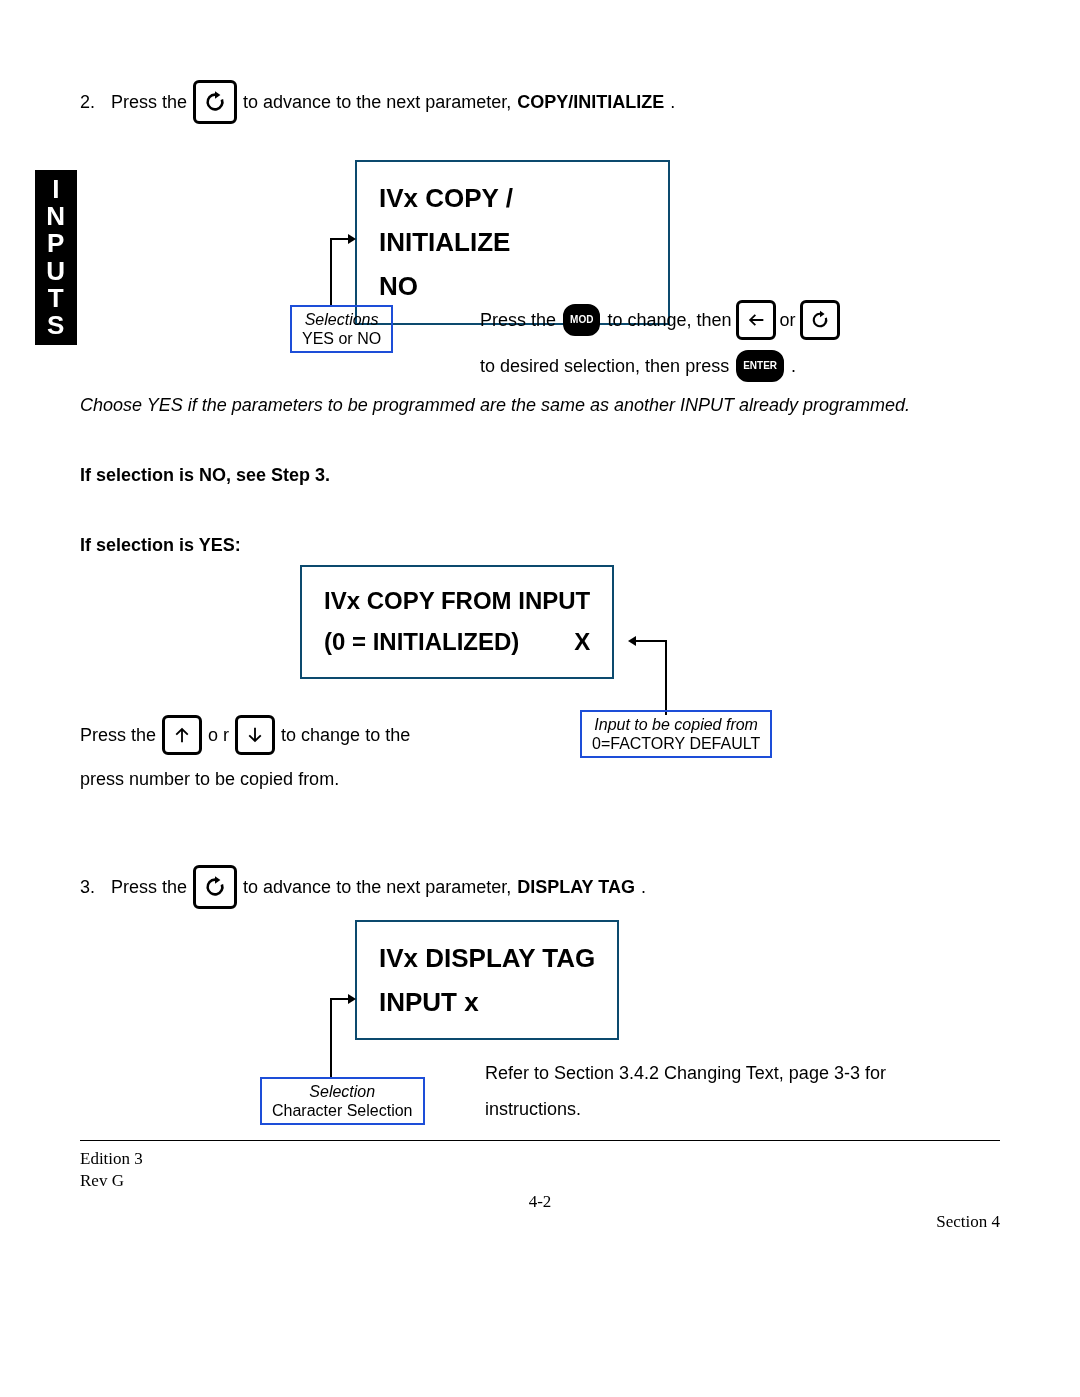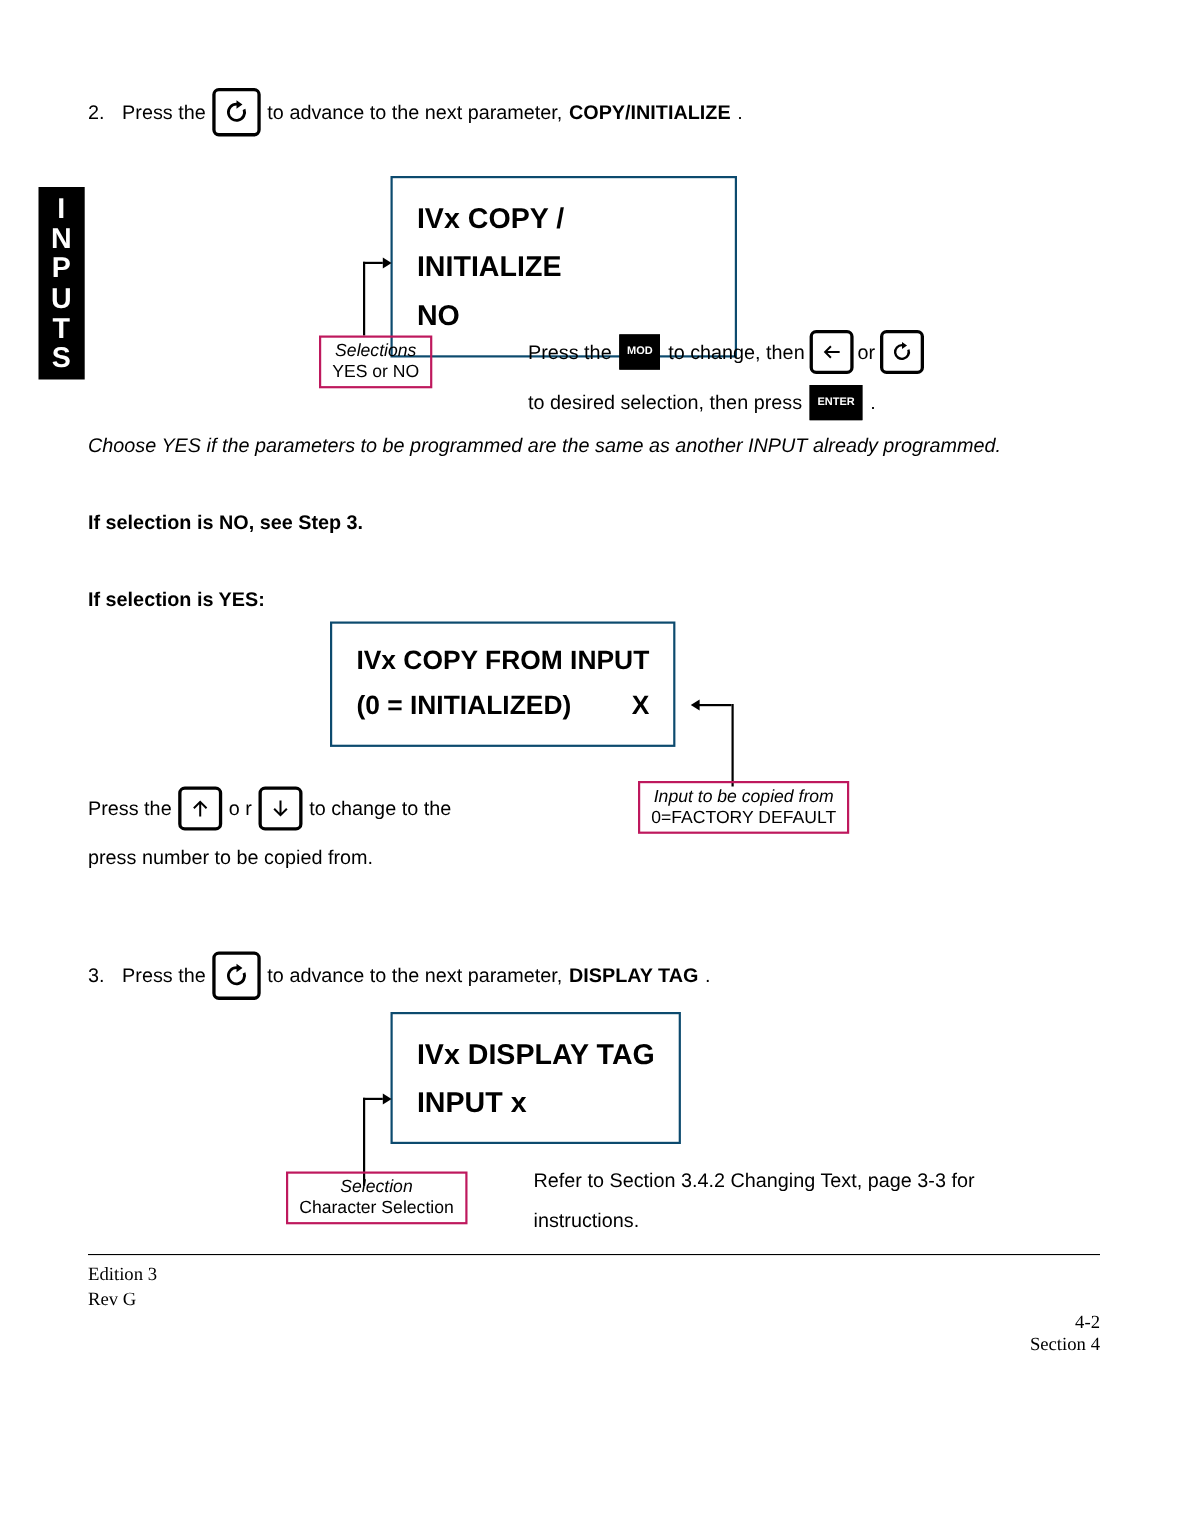--- a/index.html
+++ b/index.html
@@ -51,39 +51,39 @@
     background: #fff;
   }
   .cycle-icon.small, .left-icon.small, .up-icon.small, .down-icon.small {
     width: 34px; height: 34px;
   }
   .mod-btn, .enter-btn {
     display: inline-flex;
     align-items: center;
     justify-content: center;
     border: 2px solid #000;
-    border-radius: 0;
+    border-radius: 12px;
     background: #000;
     color: #fff;
     font-size: 10px;
     font-weight: bold;
     padding: 4px 5px;
     margin: 0 3px;
   }
   .display-box {
     border: 2px solid #0c4a6e;
     padding: 14px 22px;
     font-size: 26px;
     font-weight: bold;
     font-family: Arial, Helvetica, sans-serif;
     display: inline-block;
     line-height: 1.7;
   }
   .selections-box {
-    border: 2px solid #be185d;
+    border: 2px solid #1d4ed8;
     padding: 3px 10px;
     font-size: 16px;
     text-align: center;
     display: inline-block;
     line-height: 1.2;
   }
   .selections-box .italic {
     font-style: italic;
   }
   .bold {
@@ -255,21 +255,21 @@
     position: absolute;
     left: 268px; top: 74px;
     width: 0; height: 0;
     border-top: 5px solid transparent;
     border-bottom: 5px solid transparent;
     border-left: 8px solid #000;
   }
   .diag3 .selbox3 {
     position: absolute;
     left: 180px;
-    top: 145px;
+    top: 157px;
   }
   .diag3 .refer {
     position: absolute;
     left: 405px;
     top: 135px;
     width: 440px;
     line-height: 2.0;
   }
   
   .footer-rule {
@@ -283,21 +283,21 @@
   .footer {
     position: absolute;
     left: 80px; right: 80px; top: 1148px;
     display: flex;
     justify-content: space-between;
     font-size: 17px;
     font-family: 'Times New Roman', serif;
     flex-direction: column;
   }
   .footer .left { text-align:left; line-height:1.3;}
-  .footer .center { text-align:right; }
+  .footer .center { text-align:center; }
   .footer .right { text-align:right; }
   svg { display:block; }
 </style>
 </head>
 <body>
 
 <div class="page">
 
   <div class="sidebar-inputs">
     <span>I</span>

